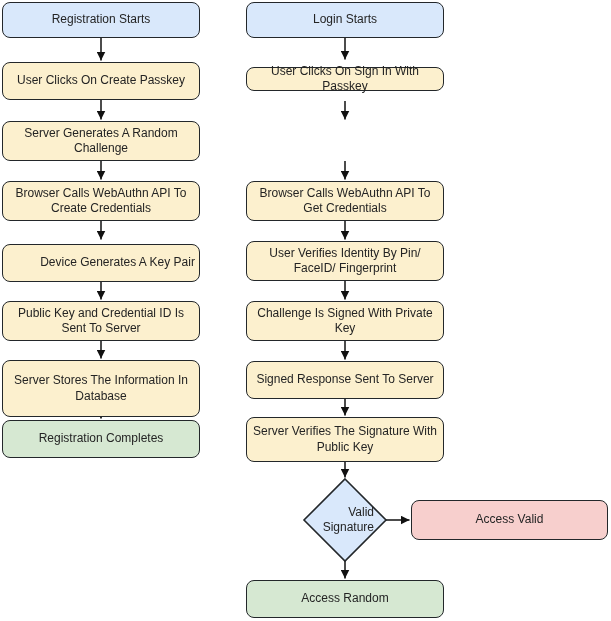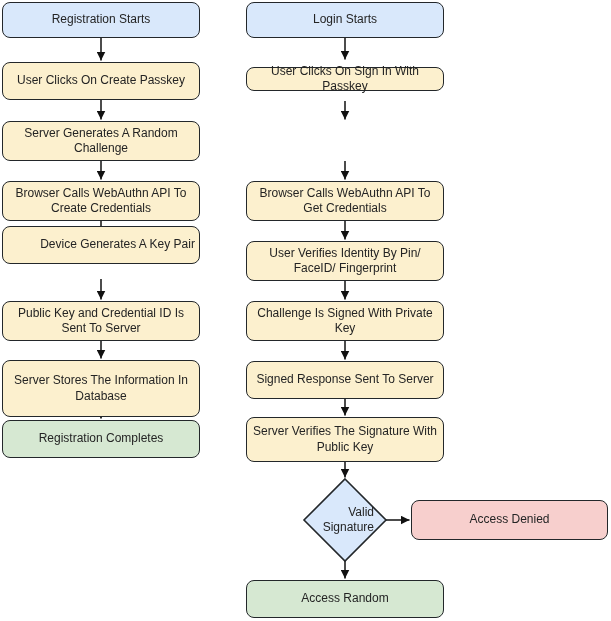--- a/index.html
+++ b/index.html
@@ -65,34 +65,34 @@
     <line x1="345" y1="399" x2="345" y2="415.5" marker-end="url(#arrowhead)"></line>
     <line x1="345" y1="462" x2="345" y2="477.5" marker-end="url(#arrowhead)"></line>
     <line x1="345" y1="561" x2="345" y2="578.5" marker-end="url(#arrowhead)"></line>
     <line x1="386" y1="520" x2="409.5" y2="520" marker-end="url(#arrowhead)"></line>
   </svg>
 
   <div class="node start l" style="top:2px;height:36px;">Registration Starts</div>
   <div class="node l" style="top:62px;height:38px;">User Clicks On Create Passkey</div>
   <div class="node l" style="top:121px;height:40px;">Server Generates A Random Challenge</div>
   <div class="node l" style="top:181px;height:40px;">Browser Calls WebAuthn API To Create Credentials</div>
-  <div class="node l" style="top:226px;height:38px;padding-left:36px;">Device Generates A Key Pair</div>
+  <div class="node l" style="top:244px;height:38px;padding-left:36px;">Device Generates A Key Pair</div>
   <div class="node l" style="top:301px;height:40px;">Public Key and Credential ID Is Sent To Server</div>
   <div class="node l" style="top:360px;height:57px;">Server Stores The Information In Database</div>
   <div class="node success l" style="top:420px;height:38px;">Registration Completes</div>
 
   <div class="node start r" style="top:2px;height:36px;">Login Starts</div>
   <div class="node r" style="top:67px;height:24px;">User Clicks On Sign In With Passkey</div>
   <div class="node r" style="top:181px;height:40px;">Browser Calls WebAuthn API To Get Credentials</div>
   <div class="node r" style="top:241px;height:40px;">User Verifies Identity By Pin/ FaceID/ Fingerprint</div>
   <div class="node r" style="top:301px;height:40px;">Challenge Is Signed With Private Key</div>
   <div class="node r" style="top:361px;height:38px;">Signed Response Sent To Server</div>
   <div class="node r" style="top:417px;height:45px;">Server Verifies The Signature With Public Key</div>
 
   <svg id="diamond-shape" width="86" height="86" viewBox="0 0 86 86">
     <polygon points="43,2 84,43 43,84 2,43"></polygon>
   </svg>
   <div class="diamond-label">Valid Signature</div>
 
-  <div class="node fail" style="left:411px;top:500px;width:197px;height:40px;">Access Denied</div>
+  <div class="node fail" style="left:411px;top:500px;width:197px;height:40px;">Access Valid</div>
   <div class="node success r" style="top:580px;height:38px;">Access Random</div>
 
 </div>
 
 </body></html>

